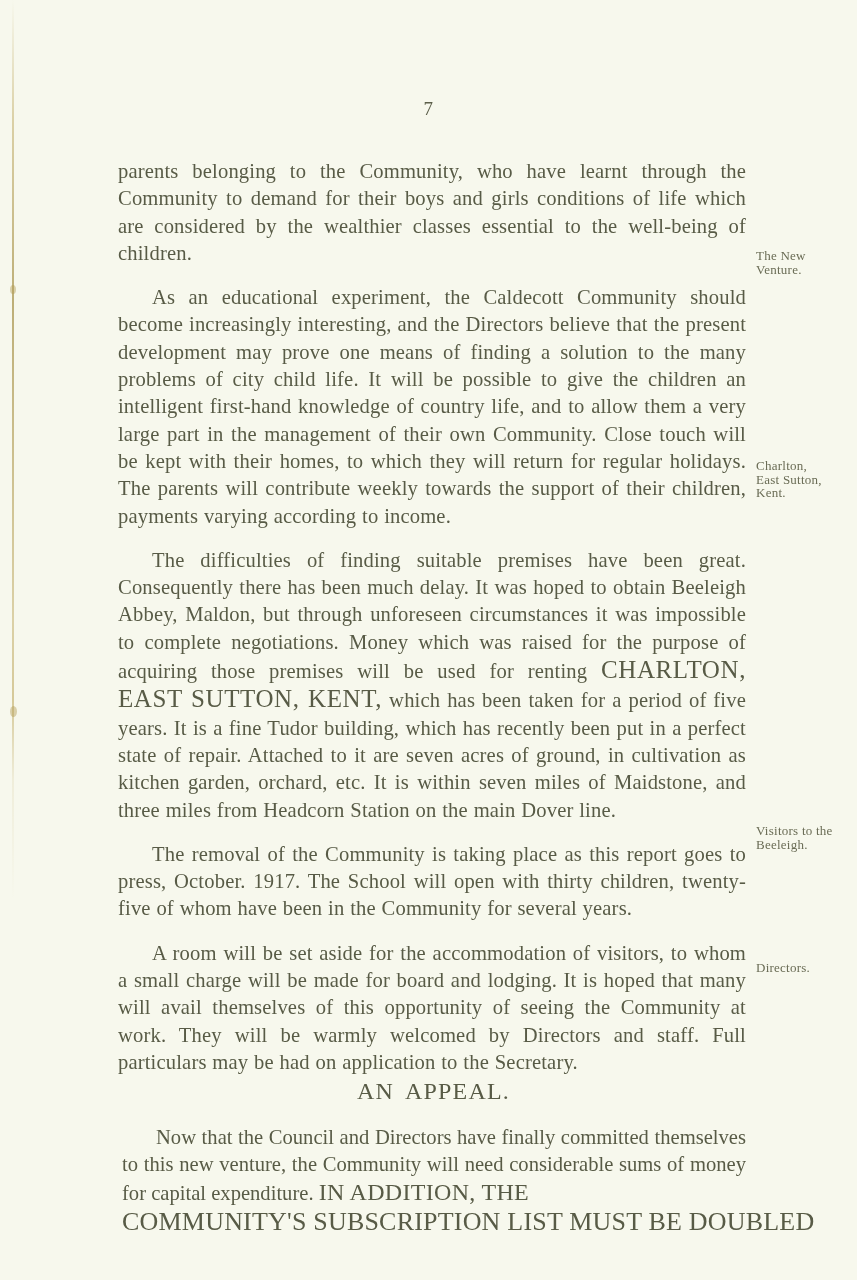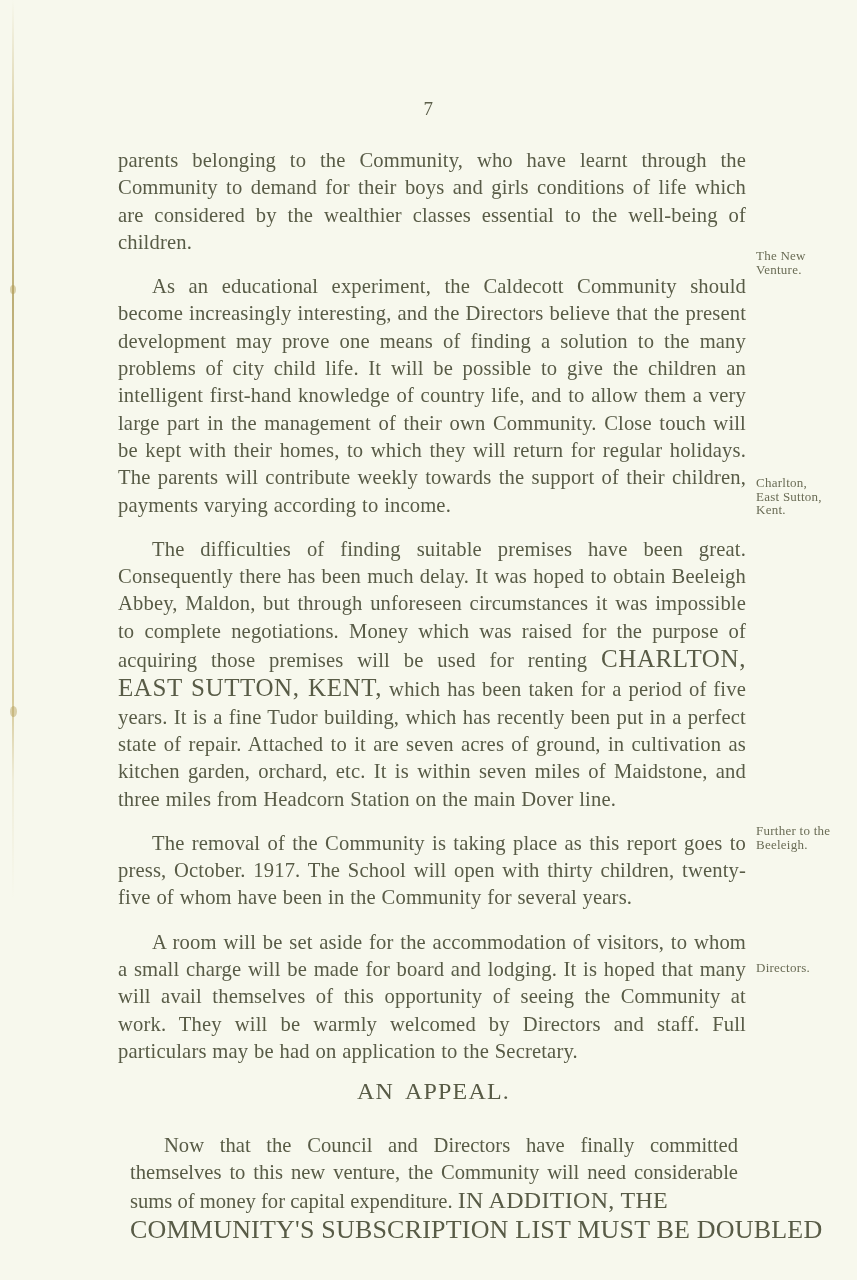--- a/index.html
+++ b/index.html
@@ -66,21 +66,21 @@
   }
 
   .textblock {
     position: absolute;
     left: 118px;
     top: 146px;
     width: 628px;
   }
 
   p.para {
-    margin: 1px 0 17px 0;
+    margin: 12px 0 17px 0;
     font-size: 20.6px;
     line-height: 27.3px;
     text-align: justify;
     text-indent: 34px;
     letter-spacing: 0.15px;
     word-spacing: 0.5px;
     color: #585b46;
   }
   p.para.noindent { text-indent: 0; }
   p.para:last-child { margin-bottom: 0; }
@@ -103,21 +103,21 @@
     color: #585b46;
   }
 
   .appeal-block {
     position: absolute;
     left: 118px;
     top: 1120px;
     width: 632px;
   }
   .appeal-block p {
-    margin: 12px;
+    margin: 4px;
     font-size: 20.6px;
     line-height: 27.3px;
     text-align: justify;
     text-indent: 34px;
     color: #585b46;
   }
   .caps-lead {
     font-size: 24px;
     letter-spacing: 0.3px;
   }
@@ -172,28 +172,28 @@
 
   <div class="appeal-block">
     <p><span>Now that the Council and Directors have finally committed themselves to this new venture, the Community will need considerable sums of money for capital expenditure.  </span><span class="caps-lead">IN ADDITION, THE</span><span class="caps-final">COMMUNITY'S SUBSCRIPTION LIST MUST BE DOUBLED</span></p>
   </div>
 
   <div class="marginalia" style="top:249px">
     <span>The New</span>
     <span>Venture.</span>
   </div>
 
-  <div class="marginalia" style="top:476px">
+  <div class="marginalia" style="top:459px">
     <span>Charlton,</span>
     <span>East Sutton,</span>
     <span>Kent.</span>
   </div>
 
   <div class="marginalia" style="top:824px">
-    <span>Further to the</span>
+    <span>Visitors to the</span>
     <span>Beeleigh.</span>
   </div>
 
   <div class="marginalia" style="top:961px">
     <span>Directors.</span>
   </div>
 
 </div>
 
 </body></html>

